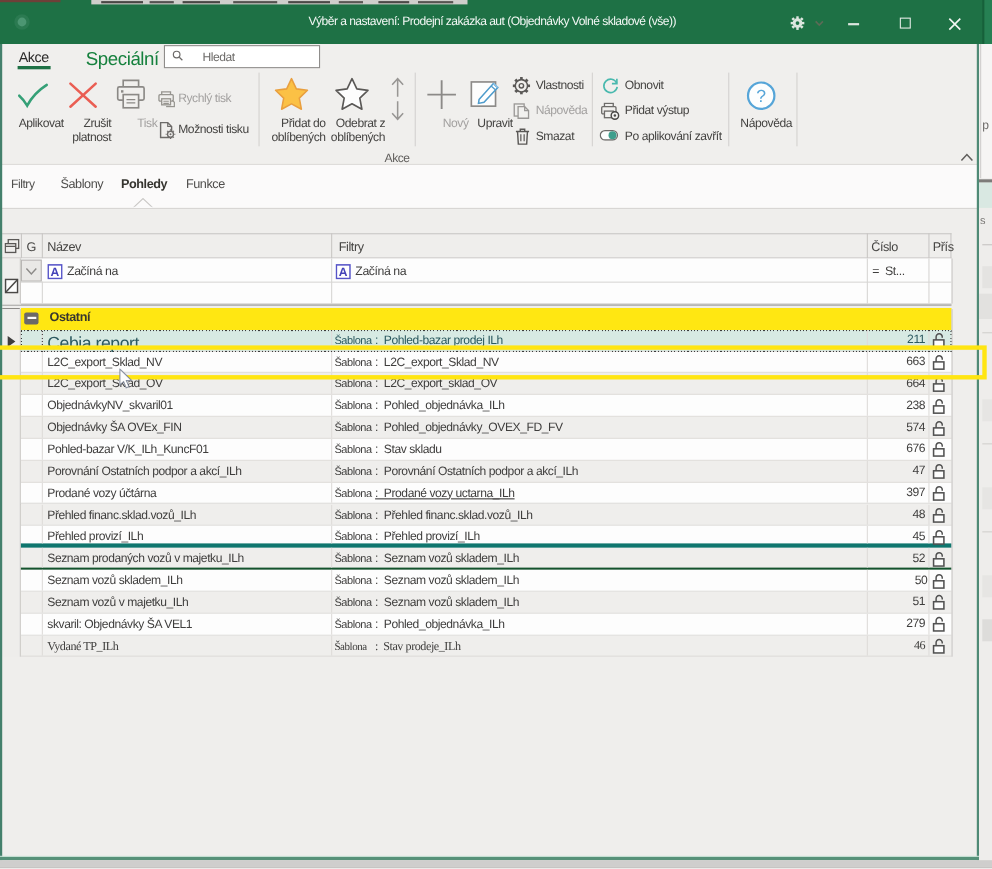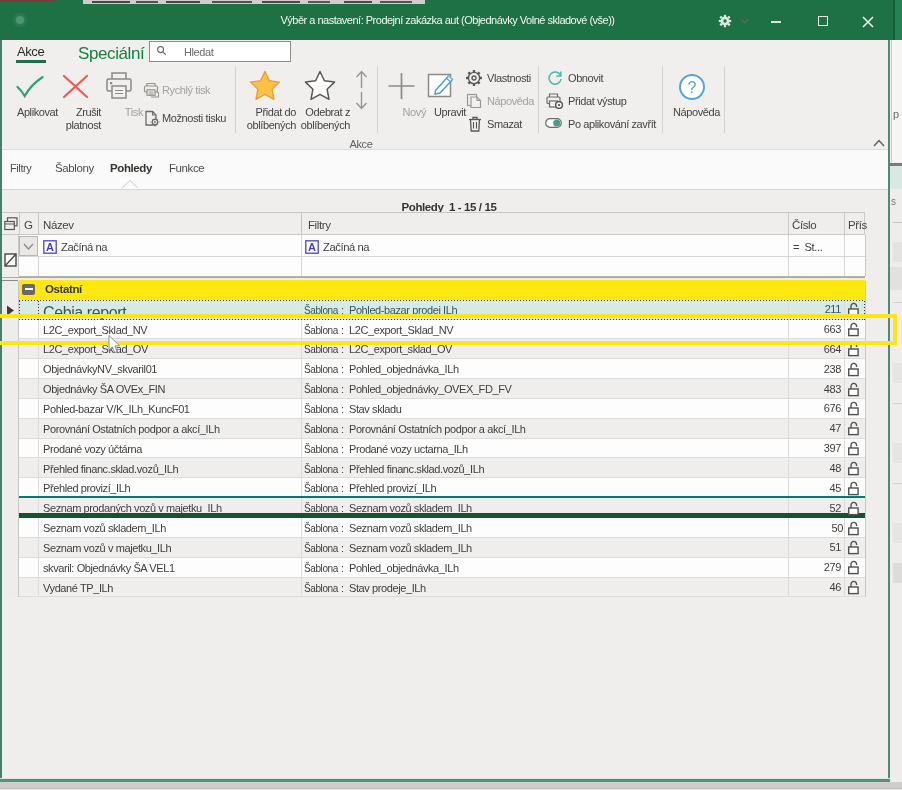--- a/index.html
+++ b/index.html
@@ -222,21 +222,20 @@
   <div class="lbl" style="left:10px;top:162px;font-size:11px;color:#4f4e4c;">Filtry</div>
   <div class="lbl" style="left:55px;top:162px;font-size:11.5px;color:#4f4e4c;">Šablony</div>
   <div class="lbl" style="left:110px;top:162px;font-size:11.5px;font-weight:bold;color:#35342f;">Pohledy</div>
   <div class="lbl" style="left:169px;top:162px;font-size:11.5px;color:#4f4e4c;">Funkce</div>
   <div class="abs" style="left:0;top:188.5px;width:890px;height:1px;background:#d8d6d4;"></div>
   <svg class="abs" style="left:121px;top:180px;" width="18" height="9" viewBox="0 0 18 9">
     <path d="M0 9 L9 0.5 L18 9" fill="#fbfafa" stroke="#c9c7c5" stroke-width="1"></path>
     <rect x="0" y="8" width="18" height="1" fill="#fbfafa"></rect>
   </svg>
 
-  <div class="lbl" style="left:0;top:200.5px;width:898px;text-align:center;font-weight:bold;font-size:11.5px;color:#35342f;">Pohledy&nbsp; 1 - 15 / 15</div>
   <div class="abs" style="left:2px;top:212px;width:863px;height:23px;border:1px solid #c9c7c5;border-left:none;box-sizing:border-box;background:#efeeec;"></div>
   <div class="abs" style="left:19px;top:212px;width:1px;height:23px;background:#c9c7c5;"></div>
   <div class="abs" style="left:38px;top:212px;width:1px;height:23px;background:#c9c7c5;"></div>
   <div class="abs" style="left:301px;top:212px;width:1px;height:23px;background:#c9c7c5;"></div>
   <div class="abs" style="left:788px;top:212px;width:1px;height:23px;background:#c9c7c5;"></div>
   <div class="abs" style="left:844px;top:212px;width:1px;height:23px;background:#c9c7c5;"></div>
   <svg class="abs" style="left:4px;top:217px;" width="14" height="14" viewBox="0 0 14 14">
       <rect x="3.5" y="0.8" width="9.5" height="8" fill="#efeeec" stroke="#5a5856" stroke-width="1.2"></rect>
       <rect x="0.8" y="4.5" width="9.5" height="8" fill="#efeeec" stroke="#5a5856" stroke-width="1.2"></rect>
       <path d="M0.8 7 H10.3" stroke="#5a5856" stroke-width="1"></path>
@@ -337,21 +336,21 @@
         </svg></div>
   </div>
   <div class="abs" style="left:19px;top:379.1px;width:846px;height:19.85px;background:#efeeec;border-bottom:1px solid #dedcda;box-sizing:border-box;">
     <div class="abs" style="left:19px;top:0;width:1px;height:100%;background:#dedcda;"></div>
     <div class="abs" style="left:282px;top:0;width:1px;height:100%;background:#dedcda;"></div>
     <div class="abs" style="left:769px;top:0;width:1px;height:100%;background:#dedcda;"></div>
     <div class="abs" style="left:825px;top:0;width:1px;height:100%;background:#dedcda;"></div>
     <div class="lbl" style="left:24px;top:4px;font-size:11px;color:#3f3e3d;">Objednávky ŠA OVEx_FIN</div>
     <div class="lbl" style="left:285px;top:5px;font-size:10px;color:#3f3e3d;">Šablona</div>
       <div class="lbl" style="left:322px;top:4px;font-size:11px;color:#3f3e3d;">:&nbsp; Pohled_objednávky_OVEX_FD_FV</div>
-    <div class="lbl" style="left:769px;top:3.5px;width:53px;text-align:right;font-size:11px;color:#3f3e3d;">483</div>
+    <div class="lbl" style="left:769px;top:3.5px;width:53px;text-align:right;font-size:11px;color:#3f3e3d;">574</div>
     <div class="abs" style="left:828px;top:2.5px;"><svg width="14" height="15" viewBox="0 0 14 15">
           <rect x="1.7" y="7" width="9.4" height="6.6" fill="#fdfdfd" stroke="#515151" stroke-width="1.4"></rect>
           <path d="M4 7 V4.3 A2.8 2.8 0 0 1 9.6 4.2 L9.6 5.1" fill="none" stroke="#515151" stroke-width="1.35"></path>
         </svg></div>
   </div>
   <div class="abs" style="left:19px;top:398.9px;width:846px;height:19.85px;background:#fdfdfd;border-bottom:1px solid #dedcda;box-sizing:border-box;">
     <div class="abs" style="left:19px;top:0;width:1px;height:100%;background:#dedcda;"></div>
     <div class="abs" style="left:282px;top:0;width:1px;height:100%;background:#dedcda;"></div>
     <div class="abs" style="left:769px;top:0;width:1px;height:100%;background:#dedcda;"></div>
     <div class="abs" style="left:825px;top:0;width:1px;height:100%;background:#dedcda;"></div>
@@ -378,56 +377,56 @@
           <path d="M4 7 V4.3 A2.8 2.8 0 0 1 9.6 4.2 L9.6 5.1" fill="none" stroke="#515151" stroke-width="1.35"></path>
         </svg></div>
   </div>
   <div class="abs" style="left:19px;top:438.6px;width:846px;height:19.85px;background:#fdfdfd;border-bottom:1px solid #dedcda;box-sizing:border-box;">
     <div class="abs" style="left:19px;top:0;width:1px;height:100%;background:#dedcda;"></div>
     <div class="abs" style="left:282px;top:0;width:1px;height:100%;background:#dedcda;"></div>
     <div class="abs" style="left:769px;top:0;width:1px;height:100%;background:#dedcda;"></div>
     <div class="abs" style="left:825px;top:0;width:1px;height:100%;background:#dedcda;"></div>
     <div class="lbl" style="left:24px;top:4px;font-size:11px;color:#3f3e3d;">Prodané vozy účtárna</div>
     <div class="lbl" style="left:285px;top:5px;font-size:10px;color:#3f3e3d;">Šablona</div>
-      <div class="lbl" style="left:322px;top:4px;font-size:11px;color:#3f3e3d;">:&nbsp; Prodané vozy uctarna_ILh</div>
+      <div class="lbl" style="left:322px;top:4px;font-size:11px;color:#3f3e3d;text-decoration:underline;">:&nbsp; Prodané vozy uctarna_ILh</div>
     <div class="lbl" style="left:769px;top:3.5px;width:53px;text-align:right;font-size:11px;color:#3f3e3d;">397</div>
     <div class="abs" style="left:828px;top:2.5px;"><svg width="14" height="15" viewBox="0 0 14 15">
           <rect x="1.7" y="7" width="9.4" height="6.6" fill="#fdfdfd" stroke="#515151" stroke-width="1.4"></rect>
           <path d="M4 7 V4.3 A2.8 2.8 0 0 1 9.6 4.2 L9.6 5.1" fill="none" stroke="#515151" stroke-width="1.35"></path>
         </svg></div>
   </div>
   <div class="abs" style="left:19px;top:458.5px;width:846px;height:19.85px;background:#efeeec;border-bottom:1px solid #dedcda;box-sizing:border-box;">
     <div class="abs" style="left:19px;top:0;width:1px;height:100%;background:#dedcda;"></div>
     <div class="abs" style="left:282px;top:0;width:1px;height:100%;background:#dedcda;"></div>
     <div class="abs" style="left:769px;top:0;width:1px;height:100%;background:#dedcda;"></div>
     <div class="abs" style="left:825px;top:0;width:1px;height:100%;background:#dedcda;"></div>
     <div class="lbl" style="left:24px;top:4px;font-size:11px;color:#3f3e3d;">Přehled financ.sklad.vozů_ILh</div>
     <div class="lbl" style="left:285px;top:5px;font-size:10px;color:#3f3e3d;">Šablona</div>
       <div class="lbl" style="left:322px;top:4px;font-size:11px;color:#3f3e3d;">:&nbsp; Přehled financ.sklad.vozů_ILh</div>
     <div class="lbl" style="left:769px;top:3.5px;width:53px;text-align:right;font-size:11px;color:#3f3e3d;">48</div>
     <div class="abs" style="left:828px;top:2.5px;"><svg width="14" height="15" viewBox="0 0 14 15">
           <rect x="1.7" y="7" width="9.4" height="6.6" fill="#fdfdfd" stroke="#515151" stroke-width="1.4"></rect>
           <path d="M4 7 V4.3 A2.8 2.8 0 0 1 9.6 4.2 L9.6 5.1" fill="none" stroke="#515151" stroke-width="1.35"></path>
         </svg></div>
   </div>
-  <div class="abs" style="left:19px;top:478.4px;width:846px;height:19.85px;background:#fdfdfd;border-bottom:2px solid #0f766e;box-sizing:border-box;">
+  <div class="abs" style="left:19px;top:478.4px;width:846px;height:19.85px;background:#fdfdfd;border-bottom:4px solid #0f766e;box-sizing:border-box;">
     <div class="abs" style="left:19px;top:0;width:1px;height:100%;background:#dedcda;"></div>
     <div class="abs" style="left:282px;top:0;width:1px;height:100%;background:#dedcda;"></div>
     <div class="abs" style="left:769px;top:0;width:1px;height:100%;background:#dedcda;"></div>
     <div class="abs" style="left:825px;top:0;width:1px;height:100%;background:#dedcda;"></div>
     <div class="lbl" style="left:24px;top:4px;font-size:11px;color:#3f3e3d;">Přehled provizí_ILh</div>
     <div class="lbl" style="left:285px;top:5px;font-size:10px;color:#3f3e3d;">Šablona</div>
       <div class="lbl" style="left:322px;top:4px;font-size:11px;color:#3f3e3d;">:&nbsp; Přehled provizí_ILh</div>
     <div class="lbl" style="left:769px;top:3.5px;width:53px;text-align:right;font-size:11px;color:#3f3e3d;">45</div>
     <div class="abs" style="left:828px;top:2.5px;"><svg width="14" height="15" viewBox="0 0 14 15">
           <rect x="1.7" y="7" width="9.4" height="6.6" fill="#fdfdfd" stroke="#515151" stroke-width="1.4"></rect>
           <path d="M4 7 V4.3 A2.8 2.8 0 0 1 9.6 4.2 L9.6 5.1" fill="none" stroke="#515151" stroke-width="1.35"></path>
         </svg></div>
   </div>
-  <div class="abs" style="left:19px;top:498.2px;width:846px;height:19.85px;background:#efeeec;border-bottom:5px solid #14532d;box-sizing:border-box;">
+  <div class="abs" style="left:19px;top:498.2px;width:846px;height:19.85px;background:#efeeec;border-bottom:2px solid #14532d;box-sizing:border-box;">
     <div class="abs" style="left:19px;top:0;width:1px;height:100%;background:#dedcda;"></div>
     <div class="abs" style="left:282px;top:0;width:1px;height:100%;background:#dedcda;"></div>
     <div class="abs" style="left:769px;top:0;width:1px;height:100%;background:#dedcda;"></div>
     <div class="abs" style="left:825px;top:0;width:1px;height:100%;background:#dedcda;"></div>
     <div class="lbl" style="left:24px;top:4px;font-size:11px;color:#3f3e3d;">Seznam prodaných vozů v majetku_ILh</div>
     <div class="lbl" style="left:285px;top:5px;font-size:10px;color:#3f3e3d;">Šablona</div>
       <div class="lbl" style="left:322px;top:4px;font-size:11px;color:#3f3e3d;">:&nbsp; Seznam vozů skladem_ILh</div>
     <div class="lbl" style="left:769px;top:3.5px;width:53px;text-align:right;font-size:11px;color:#3f3e3d;">52</div>
     <div class="abs" style="left:828px;top:2.5px;"><svg width="14" height="15" viewBox="0 0 14 15">
           <rect x="1.7" y="7" width="9.4" height="6.6" fill="#fdfdfd" stroke="#515151" stroke-width="1.4"></rect>
@@ -469,21 +468,21 @@
     <div class="abs" style="left:825px;top:0;width:1px;height:100%;background:#dedcda;"></div>
     <div class="lbl" style="left:24px;top:4px;font-size:11px;color:#3f3e3d;">skvaril: Objednávky ŠA VEL1</div>
     <div class="lbl" style="left:285px;top:5px;font-size:10px;color:#3f3e3d;">Šablona</div>
       <div class="lbl" style="left:322px;top:4px;font-size:11px;color:#3f3e3d;">:&nbsp; Pohled_objednávka_ILh</div>
     <div class="lbl" style="left:769px;top:3.5px;width:53px;text-align:right;font-size:11px;color:#3f3e3d;">279</div>
     <div class="abs" style="left:828px;top:2.5px;"><svg width="14" height="15" viewBox="0 0 14 15">
           <rect x="1.7" y="7" width="9.4" height="6.6" fill="#fdfdfd" stroke="#515151" stroke-width="1.4"></rect>
           <path d="M4 7 V4.3 A2.8 2.8 0 0 1 9.6 4.2 L9.6 5.1" fill="none" stroke="#515151" stroke-width="1.35"></path>
         </svg></div>
   </div>
-  <div class="abs" style="left:19px;top:577.6px;width:846px;height:19.85px;background:#efeeec;border-bottom:1px solid #dedcda;box-sizing:border-box;">
+  <div class="abs" style="left:19px;top:577.6px;width:846px;height:19.85px;background:#efeeec;border-bottom:1px solid #dedcda;box-sizing:border-box;font-family:Liberation Serif, serif;">
     <div class="abs" style="left:19px;top:0;width:1px;height:100%;background:#dedcda;"></div>
     <div class="abs" style="left:282px;top:0;width:1px;height:100%;background:#dedcda;"></div>
     <div class="abs" style="left:769px;top:0;width:1px;height:100%;background:#dedcda;"></div>
     <div class="abs" style="left:825px;top:0;width:1px;height:100%;background:#dedcda;"></div>
     <div class="lbl" style="left:24px;top:4px;font-size:11px;color:#3f3e3d;">Vydané TP_ILh</div>
     <div class="lbl" style="left:285px;top:5px;font-size:10px;color:#3f3e3d;">Šablona</div>
       <div class="lbl" style="left:322px;top:4px;font-size:11px;color:#3f3e3d;">:&nbsp; Stav prodeje_ILh</div>
     <div class="lbl" style="left:769px;top:3.5px;width:53px;text-align:right;font-size:11px;color:#3f3e3d;">46</div>
     <div class="abs" style="left:828px;top:2.5px;"><svg width="14" height="15" viewBox="0 0 14 15">
           <rect x="1.7" y="7" width="9.4" height="6.6" fill="#fdfdfd" stroke="#515151" stroke-width="1.4"></rect>

